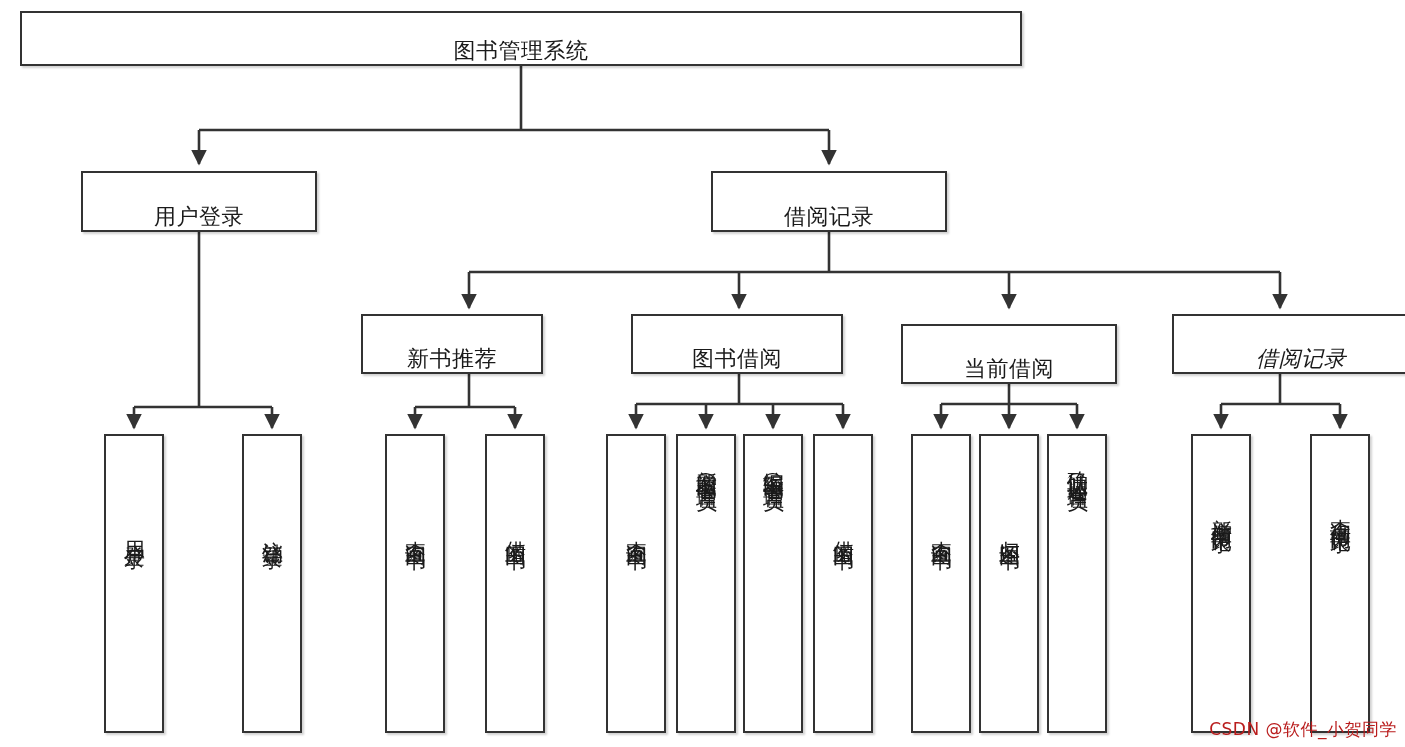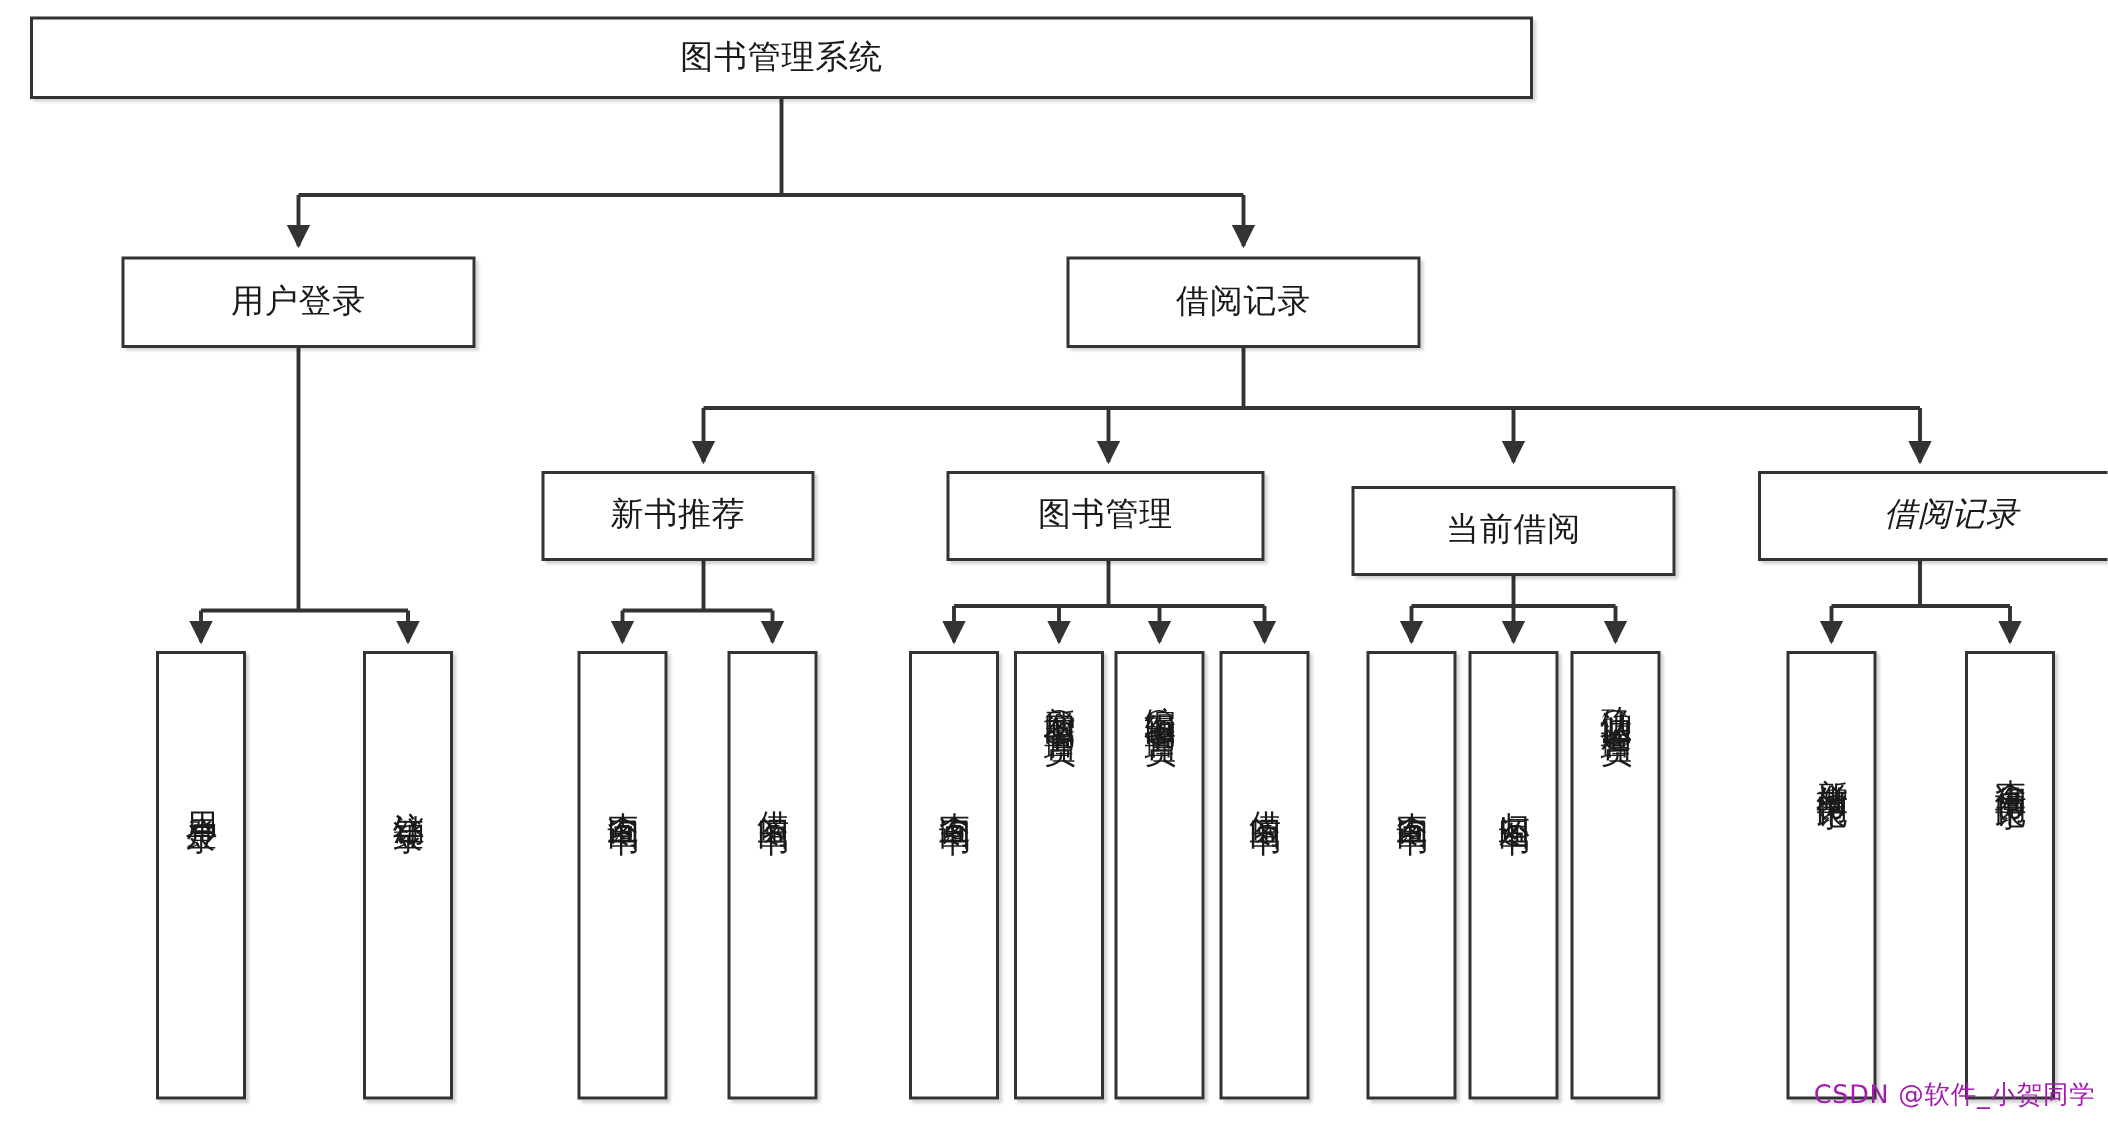--- a/index.html
+++ b/index.html
@@ -25,21 +25,21 @@
     width: 1405px;
     height: 747px;
   }
   .node {
     position: absolute;
     box-sizing: border-box;
     background: #ffffff;
     border: 2px solid #333333;
     box-shadow: 2px 2px 2px rgba(0,0,0,0.18);
     display: flex;
-    align-items: center;
+    align-items: flex-end;
     justify-content: center;
     color: #1a1a1a;
   }
   .node .label {
     font-size: 22px;
     line-height: 1.18;
     letter-spacing: 0.5px;
     white-space: nowrap;
   }
   .node.vertical {
@@ -62,21 +62,21 @@
     margin-top: 52px;
   }
   .node.vertical.low .label {
     margin-top: 4px;
   }
   .watermark {
     position: absolute;
     right: 8px;
     bottom: 6px;
     font-size: 17px;
-    color: #a21caf;
+    color: #b91c1c;
     letter-spacing: 0.5px;
     white-space: nowrap;
   }
 </style>
 </head>
 <body>
 
 <div id="diagram-root">
 
   <svg class="connectors" viewBox="0 0 1405 747" xmlns="http://www.w3.org/2000/svg">
@@ -137,21 +137,21 @@
     <span class="label">用户登录</span>
   </div>
   <div class="node" style="left:711px; top:171px; width:236px; height:61px;">
     <span class="label">借阅记录</span>
   </div>
 
   <div class="node" style="left:361px; top:314px; width:182px; height:60px;">
     <span class="label">新书推荐</span>
   </div>
   <div class="node" style="left:631px; top:314px; width:212px; height:60px;">
-    <span class="label">图书管理</span>
+    <span class="label">图书借阅</span>
   </div>
   <div class="node" style="left:901px; top:314px; width:216px; height:60px;margin-top:10px;">
     <span class="label">当前借阅</span>
   </div>
   <div class="node" style="left:1172px; top:314px; width:258px; height:60px;font-style:italic;">
     <span class="label">借阅记录</span>
   </div>
 
   <div class="node vertical mid" style="left:104px; top:434px; width:60px; height:299px;">
     <span class="label">用户登录</span>

